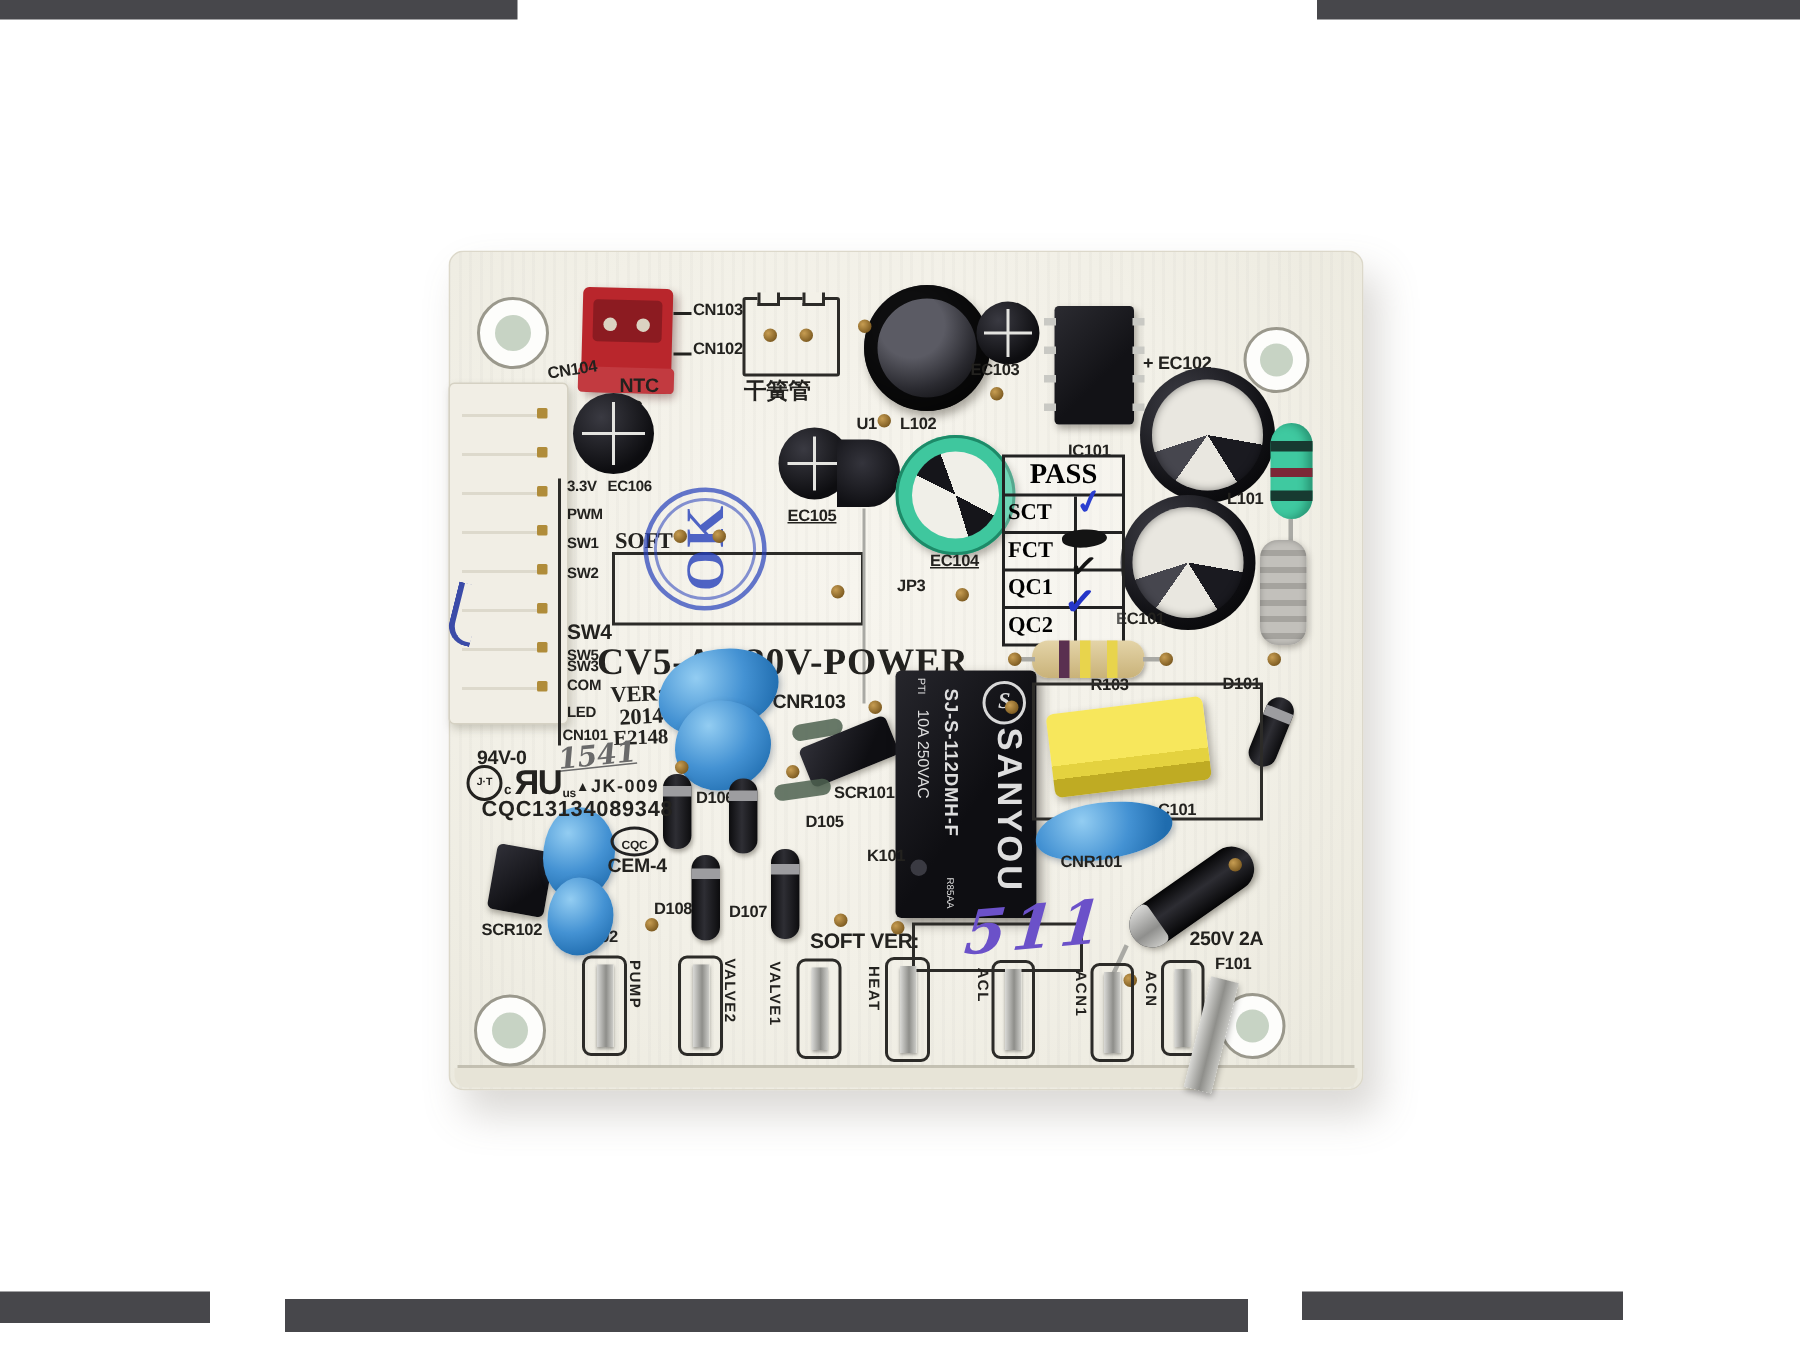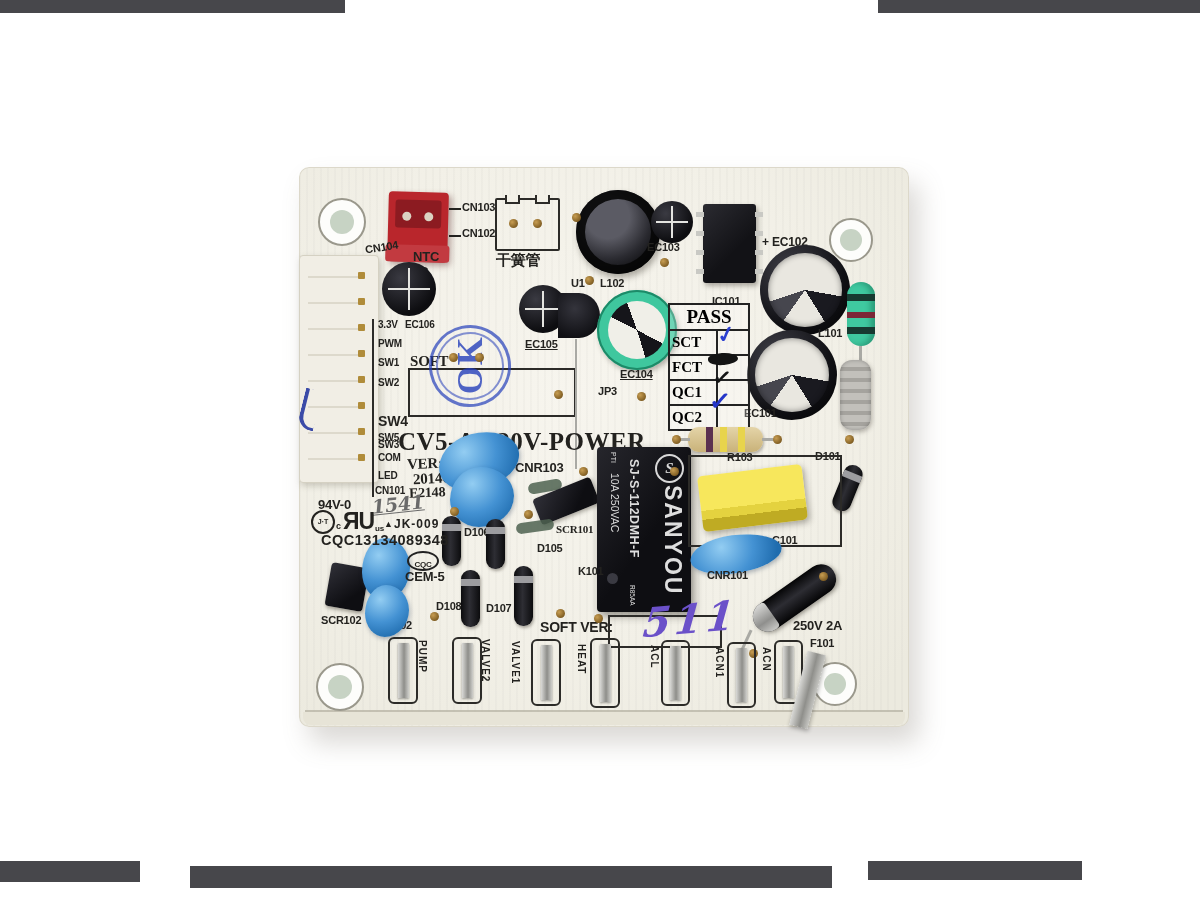--- a/index.html
+++ b/index.html
@@ -277,21 +277,21 @@
   <div class="silk serif" style="left:114px;top:303px;font-size:15px;transform:rotate(-3deg);">201407</div>
   <div class="silk serif" style="left:110px;top:318px;font-size:14px;transform:rotate(-2deg);">E2148</div>
   <div class="abs" style="left:196px;top:301px;width:16px;height:2.5px;background:#23221f;transform:rotate(-8deg);"></div>
   <div class="silk" style="left:216px;top:293px;font-size:13px;">CNR103</div>
 
   <div class="varistor" style="left:139px;top:266px;width:82px;height:56px;transform:rotate(-14deg);"></div>
   <div class="varistor" style="left:151px;top:300px;width:64px;height:60px;"></div>
 
   <div class="capsule" style="left:229px;top:314px;width:34px;height:11px;transform:rotate(-10deg);"></div>
   <div class="blackbody" style="left:236px;top:320px;width:62px;height:28px;transform:rotate(-22deg);"></div>
-  <div class="silk" style="left:257px;top:356px;font-family:Liberation Serif, serif;">SCR101</div>
+  <div class="silk" style="left:257px;top:356px;">SCR101</div>
   <div class="capsule" style="left:217px;top:354px;width:38px;height:11px;transform:rotate(-8deg);"></div>
 
   <div class="diode" style="left:143px;top:349px;height:50px;">
         <i></i>
       </div>
   <div class="silk" style="left:165px;top:359px;">D106</div>
   <div class="diode" style="left:187px;top:352px;height:50px;">
         <i></i>
       </div>
   <div class="silk" style="left:238px;top:375px;">D105</div>
@@ -315,21 +315,21 @@
   <div class="abs" style="left:12px;top:343px;width:20px;height:20px;border:2px solid #23221f;border-radius:50%;font:bold 7px 'Liberation Sans',sans-serif;text-align:center;line-height:19px;color:#23221f;">J·T</div>
   <div class="silk" style="left:37px;top:354px;font-size:9px;">c</div>
   <div class="silk" style="left:44px;top:341px;font-size:23px;letter-spacing:-1px;">ЯU</div>
   <div class="silk" style="left:76px;top:357px;font-size:8px;">us</div>
   <div class="silk" style="left:85px;top:352px;font-size:9px;">▲</div>
   <div class="silk" style="left:95px;top:350px;font-size:12px;letter-spacing:1px;">JK-009</div>
   <div class="silk" style="left:22px;top:365px;font-size:14.5px;letter-spacing:.5px;">CQC13134089348</div>
   <div class="cqcoval" style="left:108px;top:384px;width:28px;height:16px;">
     <span class="silk" style="position:static;font-size:8px;">CQC</span>
   </div>
-  <div class="silk" style="left:106px;top:402px;font-size:13px;">CEM-5</div>
+  <div class="silk" style="left:106px;top:402px;font-size:13px;">CEM-4</div>
 
   <div id="relay">
     <div class="logo">S</div>
     <div class="rt" style="right:5px;top:38px;font-weight:bold;font-size:23px;letter-spacing:2px;">SANYOU</div>
     <div class="rt" style="left:30px;top:12px;font-weight:bold;font-size:12.5px;letter-spacing:.5px;">SJ-S-112DMH-F</div>
     <div class="rt" style="left:12px;top:26px;font-size:10.5px;">10A 250VAC</div>
     <div class="rt" style="left:13px;top:5px;font-size:7px;">PTI</div>
     <div class="rt" style="left:32px;bottom:6px;font-size:6.5px;">R85AA</div>
     <div class="abs" style="left:10px;bottom:28px;width:11px;height:11px;border-radius:50%;background:#3a3a42;"></div>
   </div>

